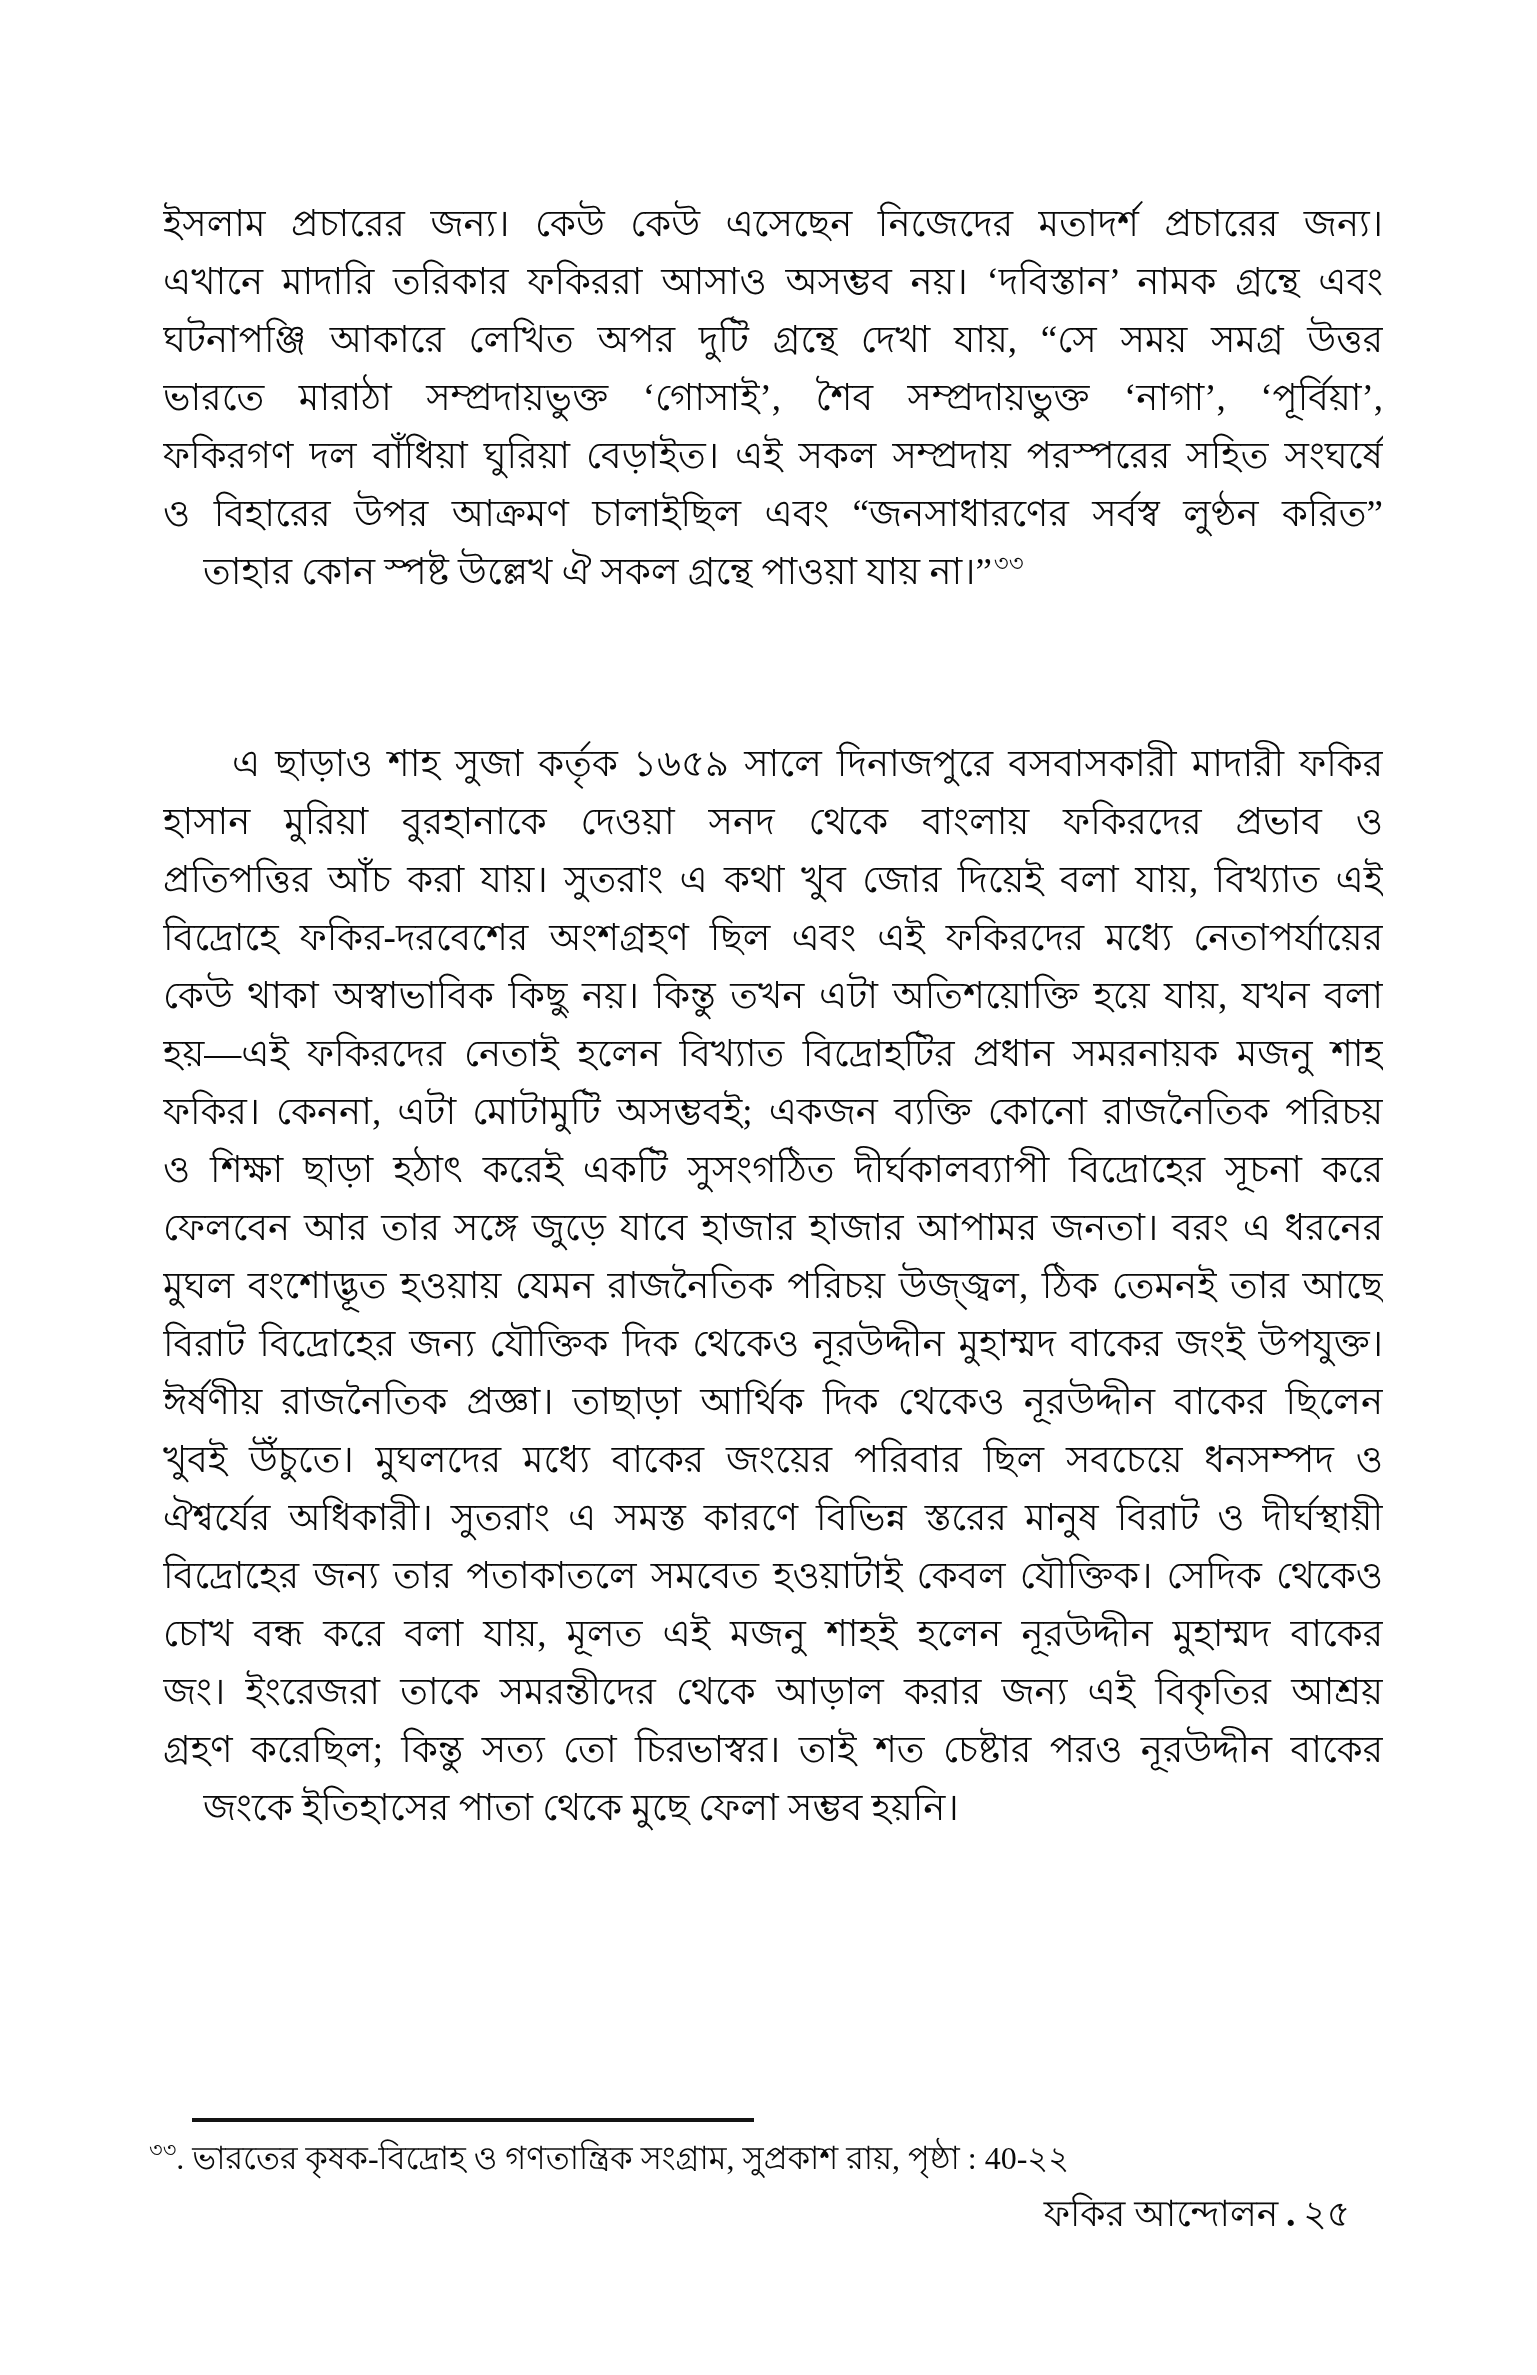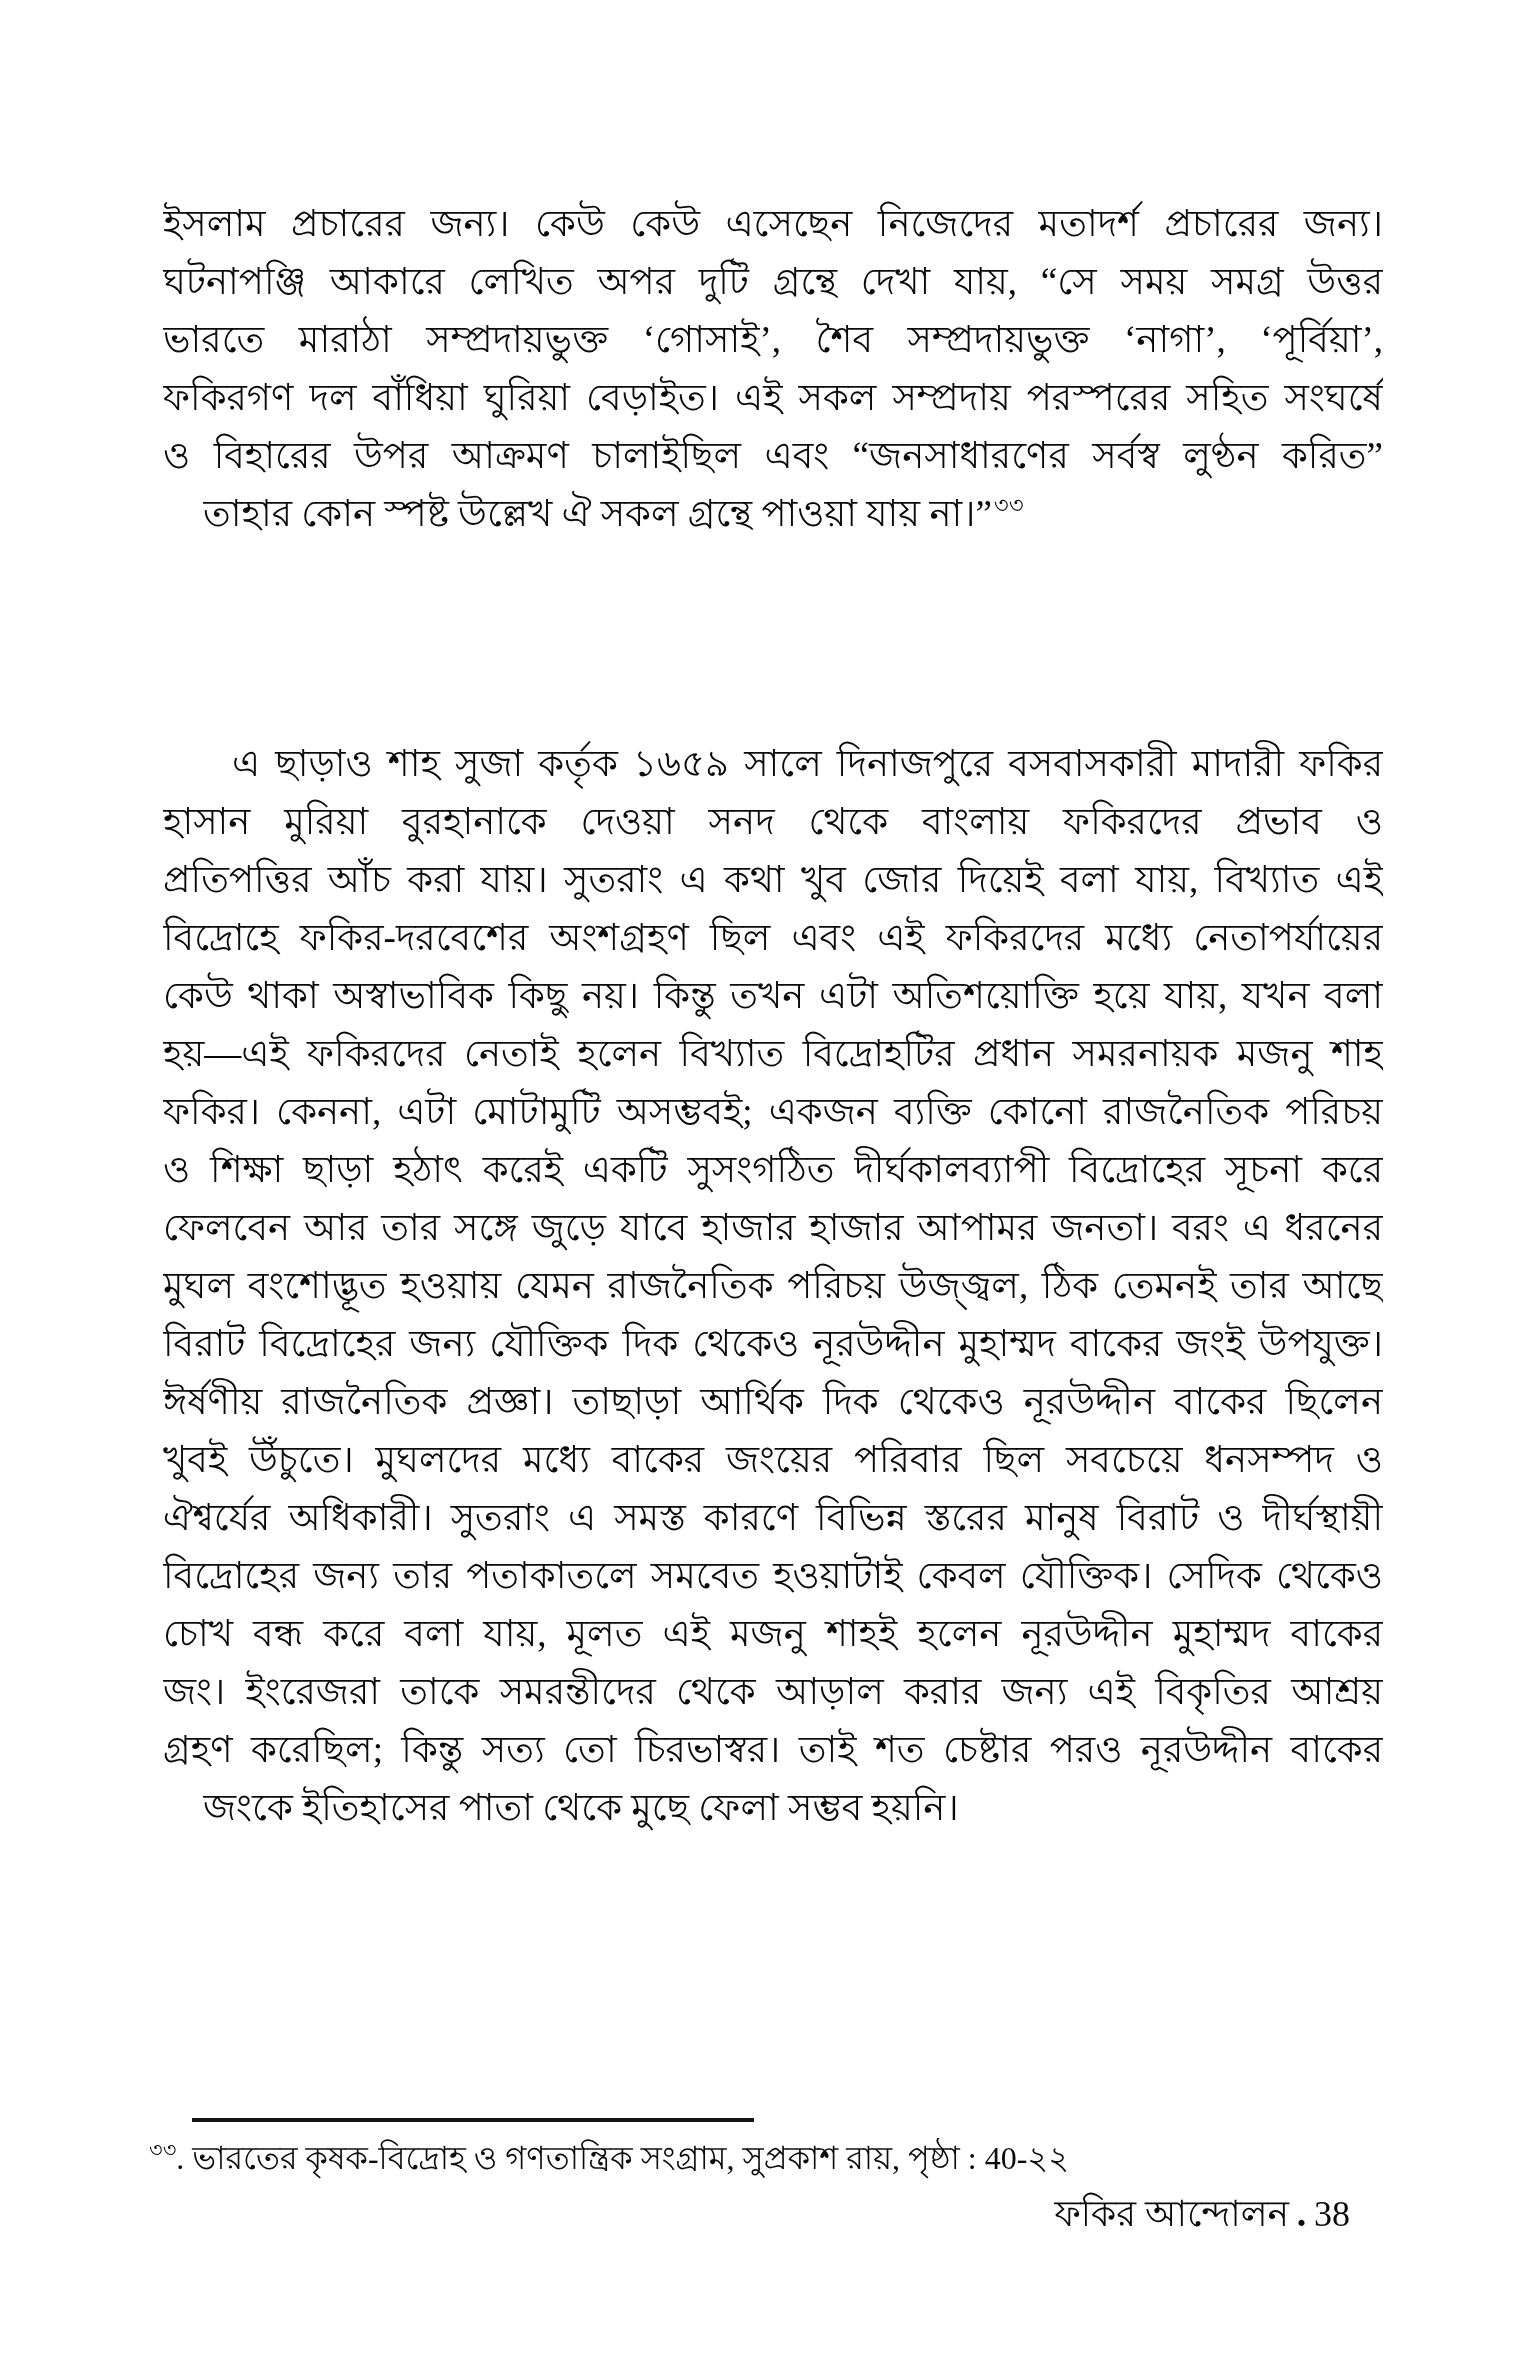--- a/index.html
+++ b/index.html
@@ -83,20 +83,21 @@
     margin: 0 7.7px;
   }
 </style>
 </head>
 <body>
 
 <div class="page">
 
   <div class="para para-1">
     <div class="line">ইসলাম প্রচারের জন্য। কেউ কেউ এসেছেন নিজেদের মতাদর্শ প্রচারের জন্য।</div>
+    <div class="line">এখানে মাদারি তরিকার ফকিররা আসাও অসম্ভব নয়। ‘দবিস্তান’ নামক গ্রন্থে এবং</div>
     <div class="line">ঘটনাপঞ্জি আকারে লেখিত অপর দুটি গ্রন্থে দেখা যায়, “সে সময় সমগ্র উত্তর</div>
     <div class="line">ভারতে মারাঠা সম্প্রদায়ভুক্ত ‘গোসাই’, শৈব সম্প্রদায়ভুক্ত ‘নাগা’, ‘পূর্বিয়া’,</div>
     <div class="line">ফকিরগণ দল বাঁধিয়া ঘুরিয়া বেড়াইত। এই সকল সম্প্রদায় পরস্পরের সহিত সংঘর্ষে</div>
     <div class="line">ও বিহারের উপর আক্রমণ চালাইছিল এবং “জনসাধারণের সর্বস্ব লুণ্ঠন করিত”</div>
     <div class="line last"><span>তাহার কোন স্পষ্ট উল্লেখ ঐ সকল গ্রন্থে পাওয়া যায় না।”</span><sup class="fnref">৩৩</sup></div>
   </div>
 
   <div class="para para-2">
     <div class="line indent">এ ছাড়াও শাহ সুজা কর্তৃক ১৬৫৯ সালে দিনাজপুরে বসবাসকারী মাদারী ফকির</div>
     <div class="line">হাসান মুরিয়া বুরহানাকে দেওয়া সনদ থেকে বাংলায় ফকিরদের প্রভাব ও</div>
@@ -119,17 +120,17 @@
     <div class="line last">জংকে ইতিহাসের পাতা থেকে মুছে ফেলা সম্ভব হয়নি।</div>
   </div>
 
   <div class="fn-rule"></div>
 
   <div class="footnote">
     <sup class="fn-marker">৩৩</sup><span>. ভারতের কৃষক-বিদ্রোহ ও গণতান্ত্রিক সংগ্রাম, সুপ্রকাশ রায়, পৃষ্ঠা : 40-২২</span>
   </div>
 
   <div class="footer">
-    <span>ফকির আন্দোলন</span><span class="dot">.</span><span>38</span>
+    <span>ফকির আন্দোলন</span><span class="dot">.</span><span>২৫</span>
   </div>
 
 </div>
 
 
 </body></html>

